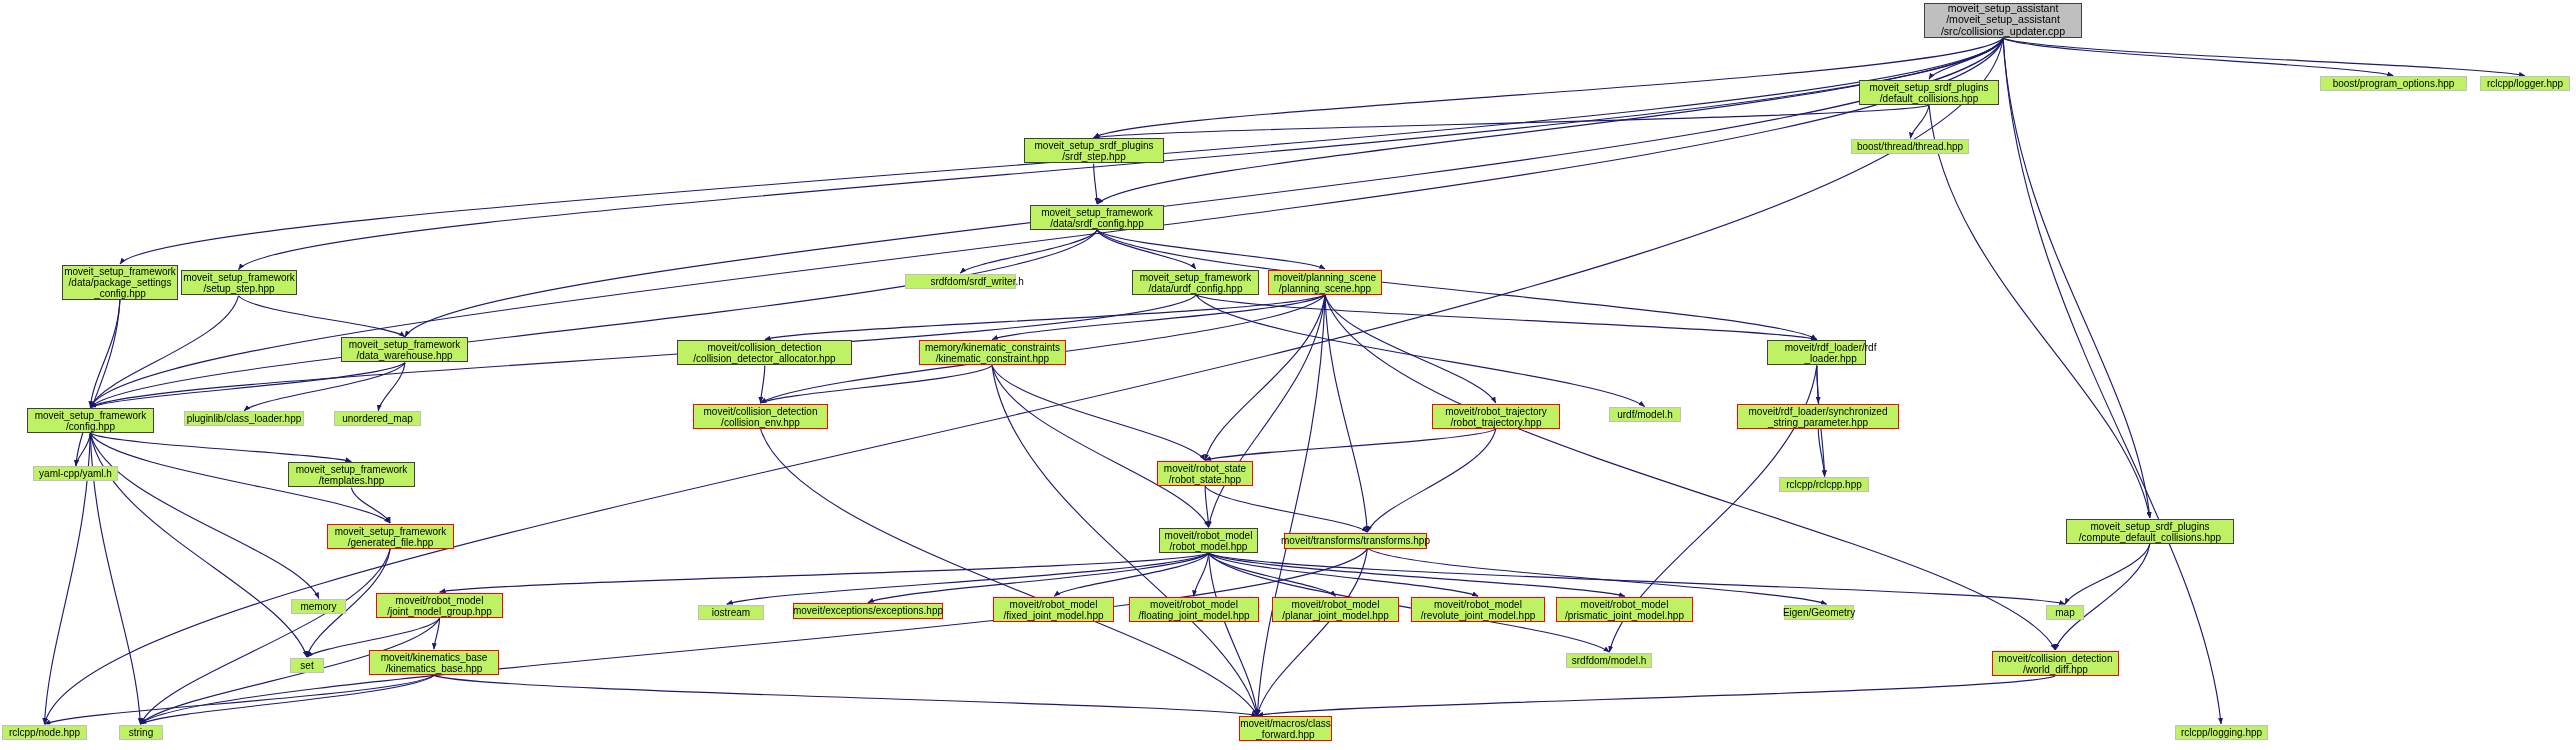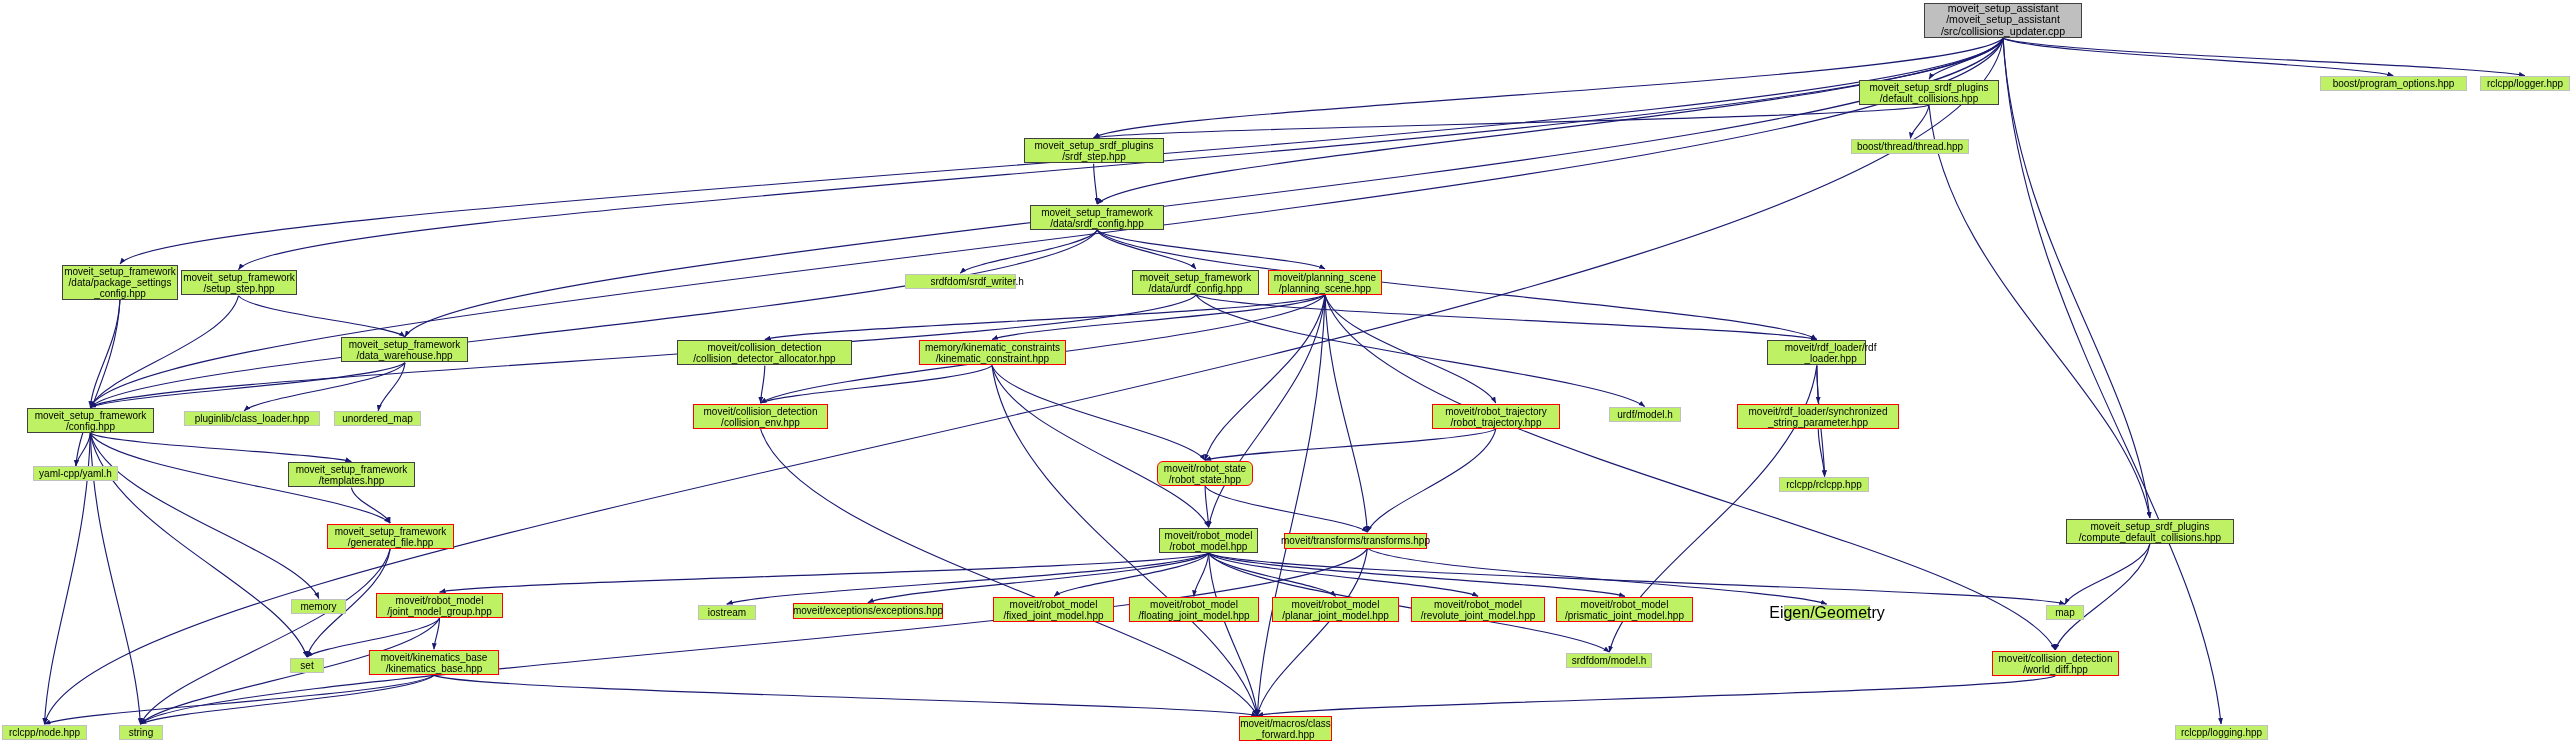--- a/index.html
+++ b/index.html
@@ -142,56 +142,56 @@
       <div class="node n-dark" style="left: 341px; top: 337px; width: 127px; height: 25.4px; font-size: 10px;">moveit_setup_framework
 /data_warehouse.hpp</div>
       <div class="node n-dark" style="left: 677px; top: 340px; width: 175px; height: 25.4px; font-size: 10px;">moveit/collision_detection
 /collision_detector_allocator.hpp</div>
       <div class="node n-red" style="left: 919px; top: 340px; width: 147px; height: 25.4px; font-size: 10px;">memory/kinematic_constraints
 /kinematic_constraint.hpp</div>
       <div class="node n-red" style="left: 693px; top: 404px; width: 135px; height: 25.4px; font-size: 10px;">moveit/collision_detection
 /collision_env.hpp</div>
       <div class="node n-dark" style="left: 27px; top: 408px; width: 127px; height: 25.4px; font-size: 10px;">moveit_setup_framework
 /config.hpp</div>
-      <div class="node n-grey" style="left: 184px; top: 411px; width: 136px; height: 15px; font-size: 10px;">pluginlib/class_loader.hpp</div>
+      <div class="node n-grey" style="left: 184px; top: 411px; width: 120px; height: 15px; font-size: 10px;">pluginlib/class_loader.hpp</div>
       <div class="node n-grey" style="left: 334px; top: 411px; width: 87px; height: 15px; font-size: 10px;">unordered_map</div>
       <div class="node n-red" style="left: 1432px; top: 404px; width: 128px; height: 25.4px; font-size: 10px;">moveit/robot_trajectory
 /robot_trajectory.hpp</div>
       <div class="node n-grey" style="left: 1609px; top: 407px; width: 72px; height: 15px; font-size: 10px;">urdf/model.h</div>
       <div class="node n-red" style="left: 1737px; top: 404px; width: 162px; height: 25.4px; font-size: 10px;">moveit/rdf_loader/synchronized
 _string_parameter.hpp</div>
       <div class="node n-grey" style="left: 33px; top: 466px; width: 85px; height: 15px; font-size: 10px;">yaml-cpp/yaml.h</div>
       <div class="node n-dark" style="left: 288px; top: 462px; width: 127px; height: 25.4px; font-size: 10px;">moveit_setup_framework
 /templates.hpp</div>
-      <div class="node n-red" style="left: 1157px; top: 461px; width: 96px; height: 25.4px; font-size: 10px; border-radius: 6px;">moveit/robot_state
+      <div class="node n-red" style="left: 1157px; top: 461px; width: 96px; height: 25.4px; font-size: 10px;">moveit/robot_state
 /robot_state.hpp</div>
       <div class="node n-grey" style="left: 1779px; top: 477px; width: 90px; height: 15px; font-size: 10px;">rclcpp/rclcpp.hpp</div>
       <div class="node n-red" style="left: 327px; top: 524px; width: 127px; height: 25.4px; font-size: 10px;">moveit_setup_framework
 /generated_file.hpp</div>
       <div class="node n-dark" style="left: 1159px; top: 528px; width: 99px; height: 25.4px; font-size: 10px;">moveit/robot_model
 /robot_model.hpp</div>
       <div class="node n-red" style="left: 1284px; top: 533px; width: 143px; height: 15.5px; font-size: 10px;">moveit/transforms/transforms.hpp</div>
       <div class="node n-dark" style="left: 2066px; top: 519px; width: 168px; height: 25.4px; font-size: 10px;">moveit_setup_srdf_plugins
 /compute_default_collisions.hpp</div>
       <div class="node n-grey" style="left: 291px; top: 599px; width: 55px; height: 15px; font-size: 10px;">memory</div>
       <div class="node n-red" style="left: 376px; top: 593px; width: 127px; height: 25.4px; font-size: 10px;">moveit/robot_model
 /joint_model_group.hpp</div>
-      <div class="node n-grey" style="left: 698px; top: 605px; width: 58px; height: 15px; font-size: 10px;">iostream</div>
+      <div class="node n-grey" style="left: 698px; top: 605px; width: 66px; height: 15px; font-size: 10px;">iostream</div>
       <div class="node n-red" style="left: 793px; top: 603px; width: 150px; height: 15.5px; font-size: 10px;">moveit/exceptions/exceptions.hpp</div>
       <div class="node n-red" style="left: 993px; top: 597px; width: 121px; height: 25.4px; font-size: 10px;">moveit/robot_model
 /fixed_joint_model.hpp</div>
       <div class="node n-red" style="left: 1129px; top: 597px; width: 130px; height: 25.4px; font-size: 10px;">moveit/robot_model
 /floating_joint_model.hpp</div>
       <div class="node n-red" style="left: 1272px; top: 597px; width: 127px; height: 25.4px; font-size: 10px;">moveit/robot_model
 /planar_joint_model.hpp</div>
       <div class="node n-red" style="left: 1411px; top: 597px; width: 134px; height: 25.4px; font-size: 10px;">moveit/robot_model
 /revolute_joint_model.hpp</div>
       <div class="node n-red" style="left: 1556px; top: 597px; width: 137px; height: 25.4px; font-size: 10px;">moveit/robot_model
 /prismatic_joint_model.hpp</div>
-      <div class="node n-grey" style="left: 1784px; top: 605px; width: 86px; height: 15px; font-size: 16px;">Eigen/Geometry</div>
+      <div class="node n-grey" style="left: 1784px; top: 605px; width: 70px; height: 15px; font-size: 10px;">Eigen/Geometry</div>
       <div class="node n-grey" style="left: 2046px; top: 605px; width: 38px; height: 15px; font-size: 10px;">map</div>
       <div class="node n-grey" style="left: 290px; top: 658px; width: 34px; height: 15px; font-size: 10px;">set</div>
       <div class="node n-red" style="left: 369px; top: 650px; width: 130px; height: 25.4px; font-size: 10px;">moveit/kinematics_base
 /kinematics_base.hpp</div>
       <div class="node n-grey" style="left: 1566px; top: 653px; width: 86px; height: 15px; font-size: 10px;">srdfdom/model.h</div>
       <div class="node n-red" style="left: 1992px; top: 651px; width: 127px; height: 25.4px; font-size: 10px;">moveit/collision_detection
 /world_diff.hpp</div>
       <div class="node n-grey" style="left: 2.1px; top: 725px; width: 85px; height: 15px; font-size: 10px;">rclcpp/node.hpp</div>
       <div class="node n-grey" style="left: 119px; top: 725px; width: 44px; height: 15px; font-size: 10px;">string</div>
       <div class="node n-red" style="left: 1211px; top: 716px; width: 93px; height: 25.4px; font-size: 10px; margin-left: 28px;">moveit/macros/class

